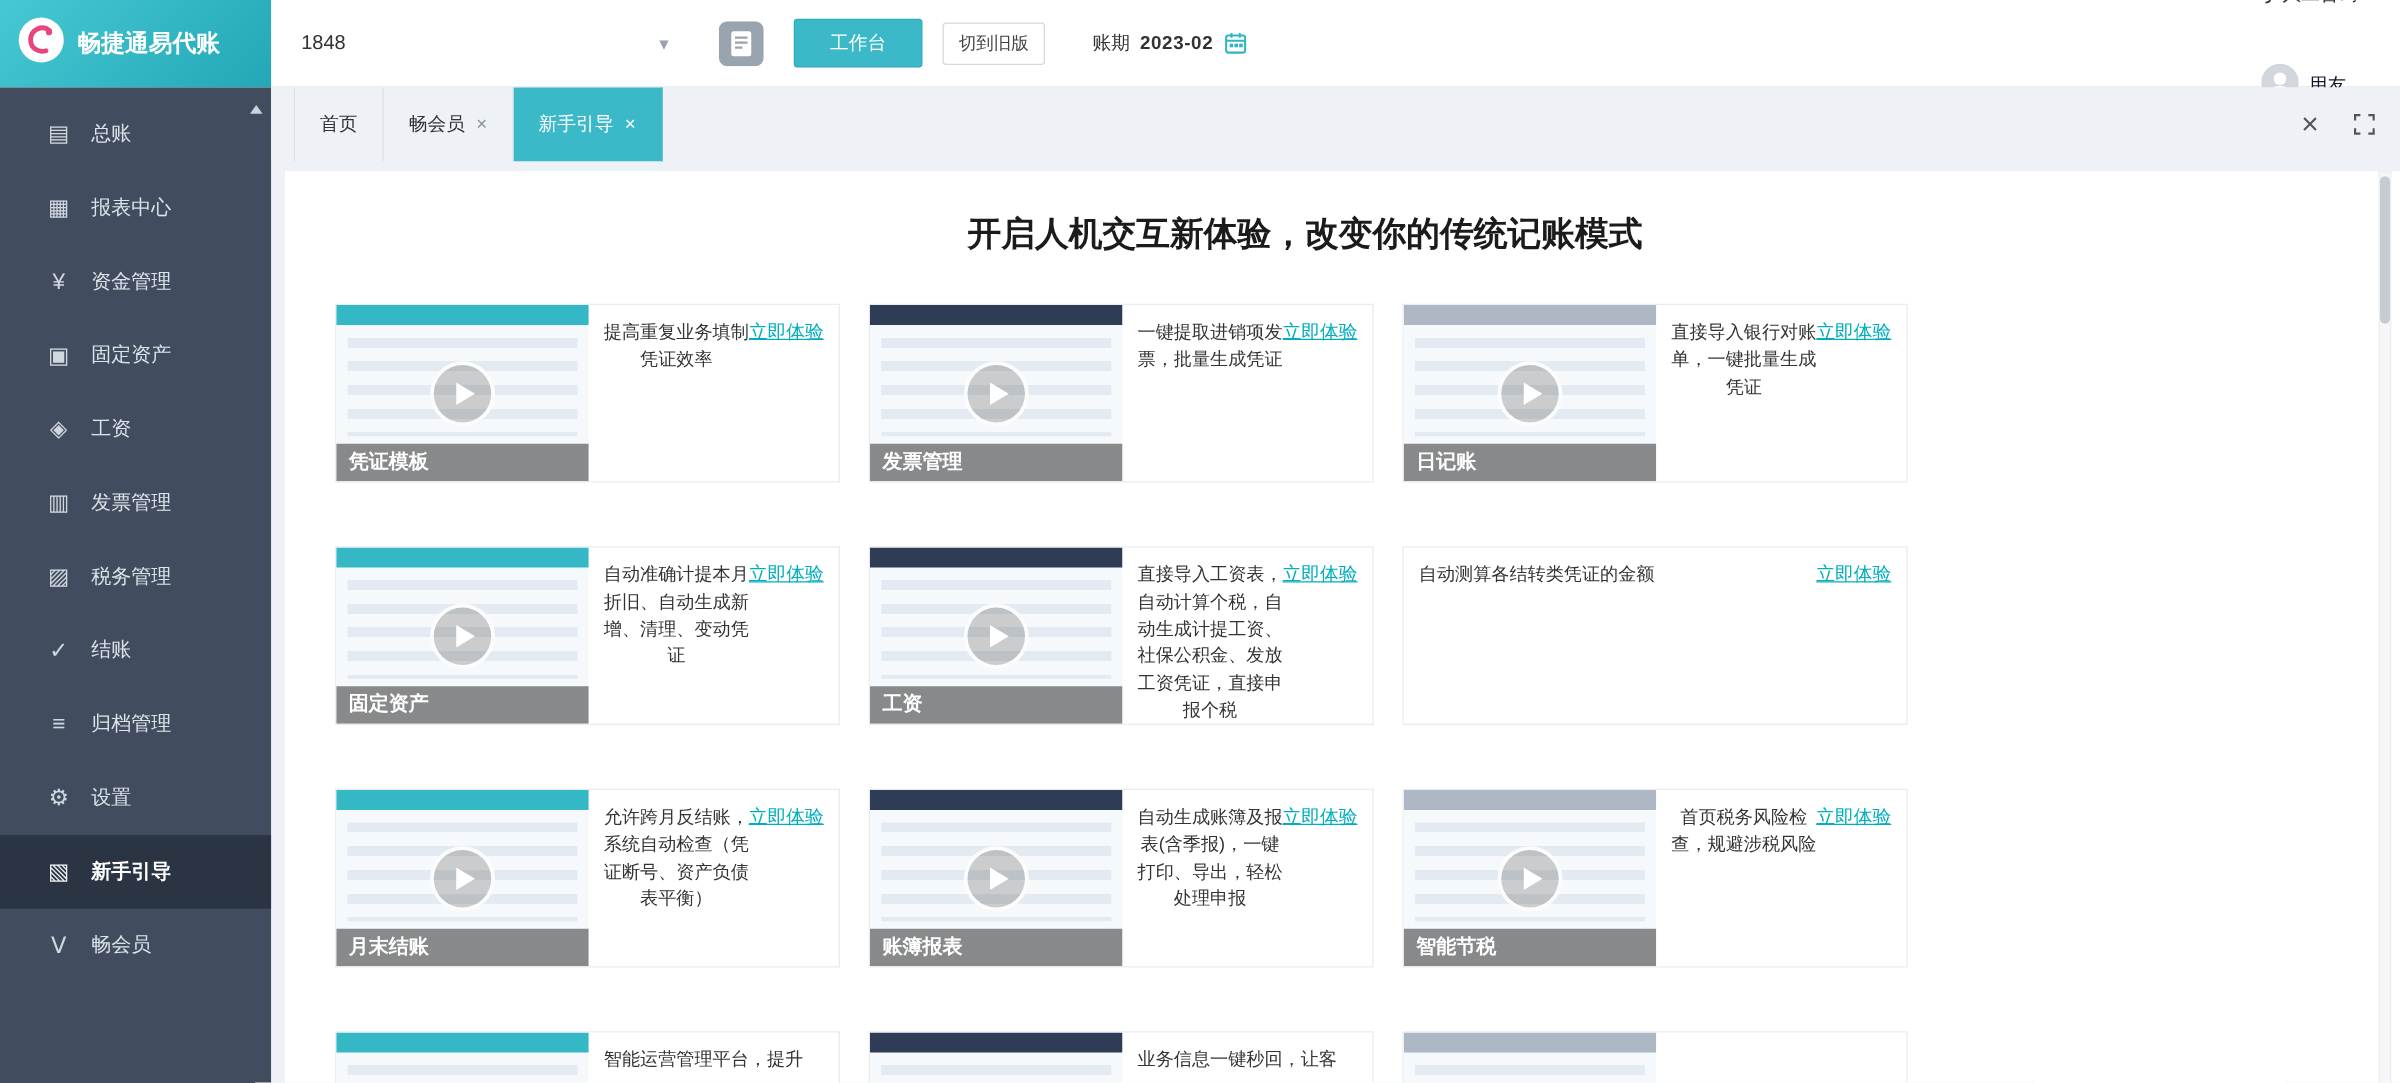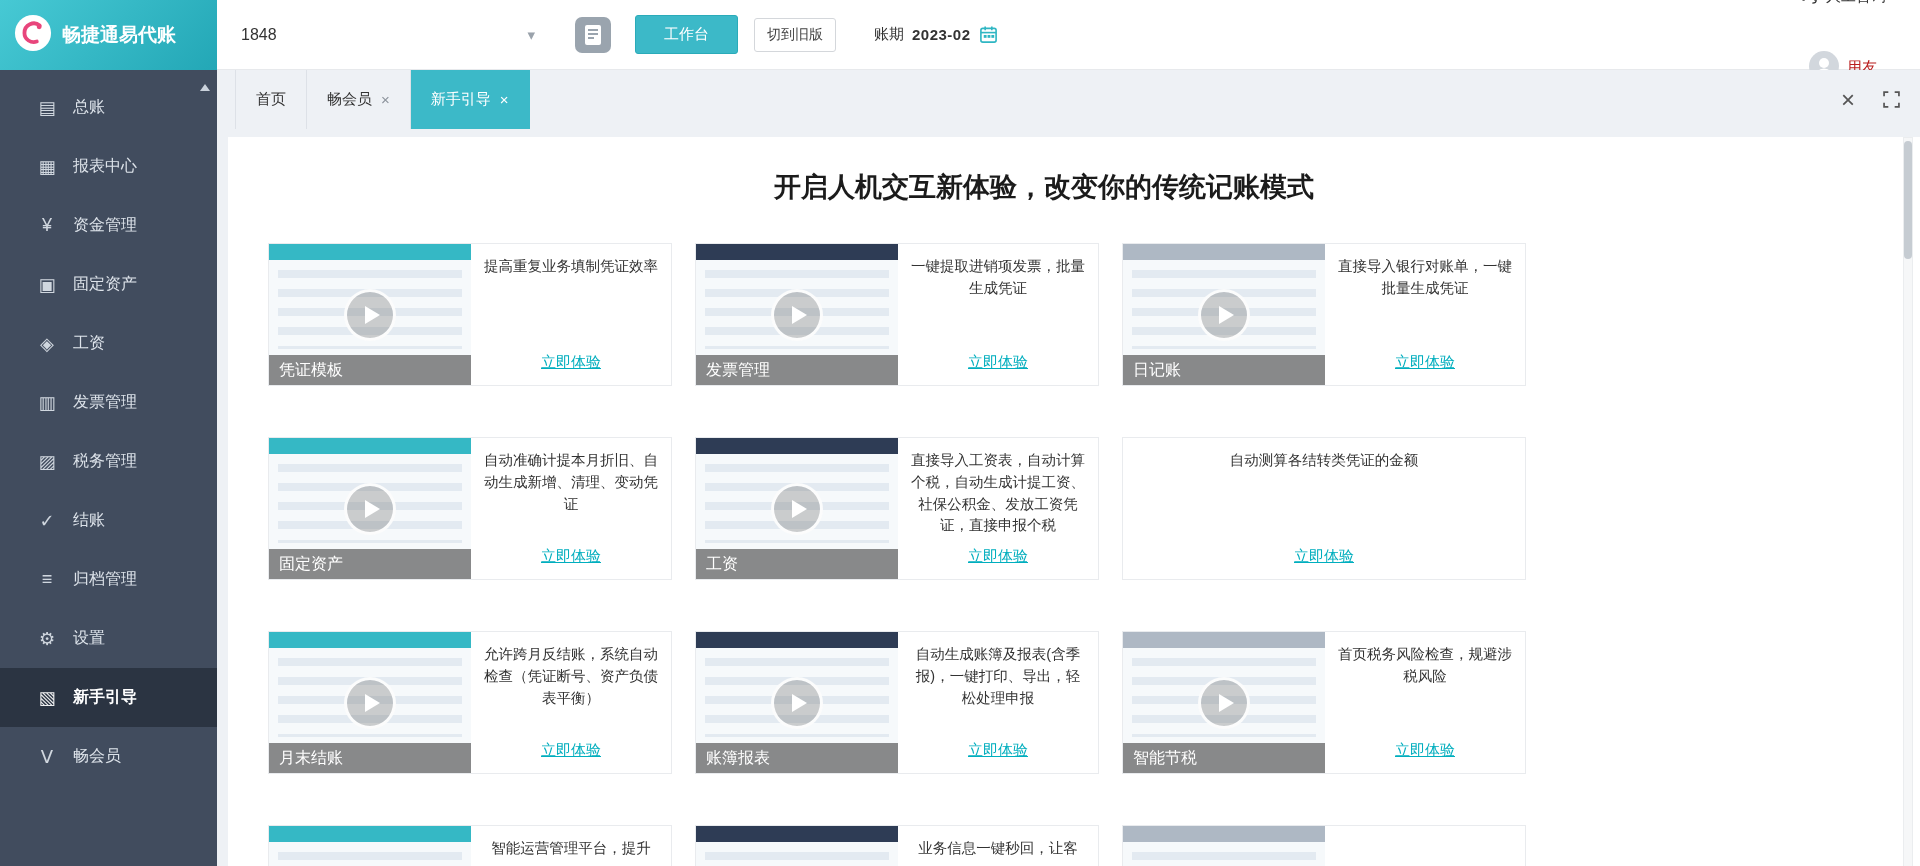--- a/index.html
+++ b/index.html
@@ -29,21 +29,21 @@
   .app-badge{margin-left:34px;display:flex;align-items:center;cursor:pointer;}
   .btn-teal{margin-left:24px;background:var(--accent);color:#fff;border:1px solid var(--accent-dark);
     border-radius:3px;font-size:15px;padding:9px 28px;cursor:pointer;}
   .btn-outline{margin-left:16px;background:#fff;color:#444;border:1px solid #d4d7db;
     border-radius:3px;font-size:14px;padding:7px 12px;cursor:pointer;}
   .period{margin-left:38px;display:flex;align-items:center;gap:8px;font-size:15px;color:#333;}
   .period-value{font-weight:600;letter-spacing:.5px;cursor:pointer;}
   .calendar-btn{display:flex;align-items:center;cursor:pointer;}
   .hdr-right{margin-left:auto;display:flex;align-items:center;gap:44px;padding-right:34px;flex-direction:column;}
   .support{display:flex;align-items:center;gap:7px;font-size:15px;color:#333;cursor:pointer;}
-  .user{display:flex;align-items:center;gap:8px;font-size:15px;color:#b91c1c;cursor:pointer;}
+  .user{display:flex;align-items:center;gap:8px;font-size:15px;color:#0f172a;cursor:pointer;}
 
   
   .sidebar{grid-area:sidebar;background:var(--sidebar-bg);position:relative;padding-top:8px;}
   .mi{height:59px;display:flex;align-items:center;gap:15px;padding-left:36px;
     color:#dde3ea;font-size:16px;cursor:pointer;}
   .mi-icon{width:22px;text-align:center;font-size:18px;opacity:.92;}
   .mi.active{background:var(--sidebar-active);color:#fff;font-weight:bold;}
   .sb-up{position:absolute;top:9px;right:7px;width:0;height:0;
     border:5px solid transparent;border-bottom:7px solid #cad2dc;}
 
@@ -76,22 +76,22 @@
   .mini.v1::before{background:#2e3c55;}
   .mini.v2::before{background:#aeb8c4;}
   .mini::after{content:'';position:absolute;top:26px;left:9px;right:9px;bottom:36px;
     background:repeating-linear-gradient(to bottom,#e3eaf1 0 8px,transparent 8px 19px);}
   .play{position:absolute;left:50%;top:50%;transform:translate(-50%,-50%);
     width:52px;height:52px;border:3px solid rgba(255,255,255,.95);border-radius:50%;
     background:rgba(110,110,110,.32);display:flex;align-items:center;justify-content:center;}
   .play i{width:0;height:0;border-style:solid;border-width:9px 0 9px 15px;
     border-color:transparent transparent transparent #fff;margin-left:5px;}
   .thumb-label{position:absolute;left:0;right:0;bottom:0;height:30px;line-height:30px;
-    background:rgba(45,45,45,.55);color:#fff;font-weight:normal;font-size:16px;padding-left:10px;}
-  .card-body{flex:1;display:flex;flex-direction:column;align-items:center;
+    background:rgba(45,45,45,.55);color:#fff;font-weight:bold;font-size:16px;padding-left:10px;}
+  .card-body{flex:1;display:flex;align-items:flex-start;
     justify-content:space-between;padding:12px 12px 13px;text-align:center;overflow:hidden;}
   .desc{font-size:14.5px;line-height:1.5;color:#333;margin:0;}
   .cta{color:var(--link);font-size:15px;text-decoration:underline;cursor:pointer;flex:none;}
 
   
   .vscroll{position:absolute;top:67px;right:7px;bottom:0;width:10px;
     background:#f6f7f8;border:1px solid #ebedef;}
   .vthumb{width:8px;height:118px;margin:3px auto 0;background:#c6ccd2;border-radius:5px;cursor:pointer;}
 </style>
 </head>

